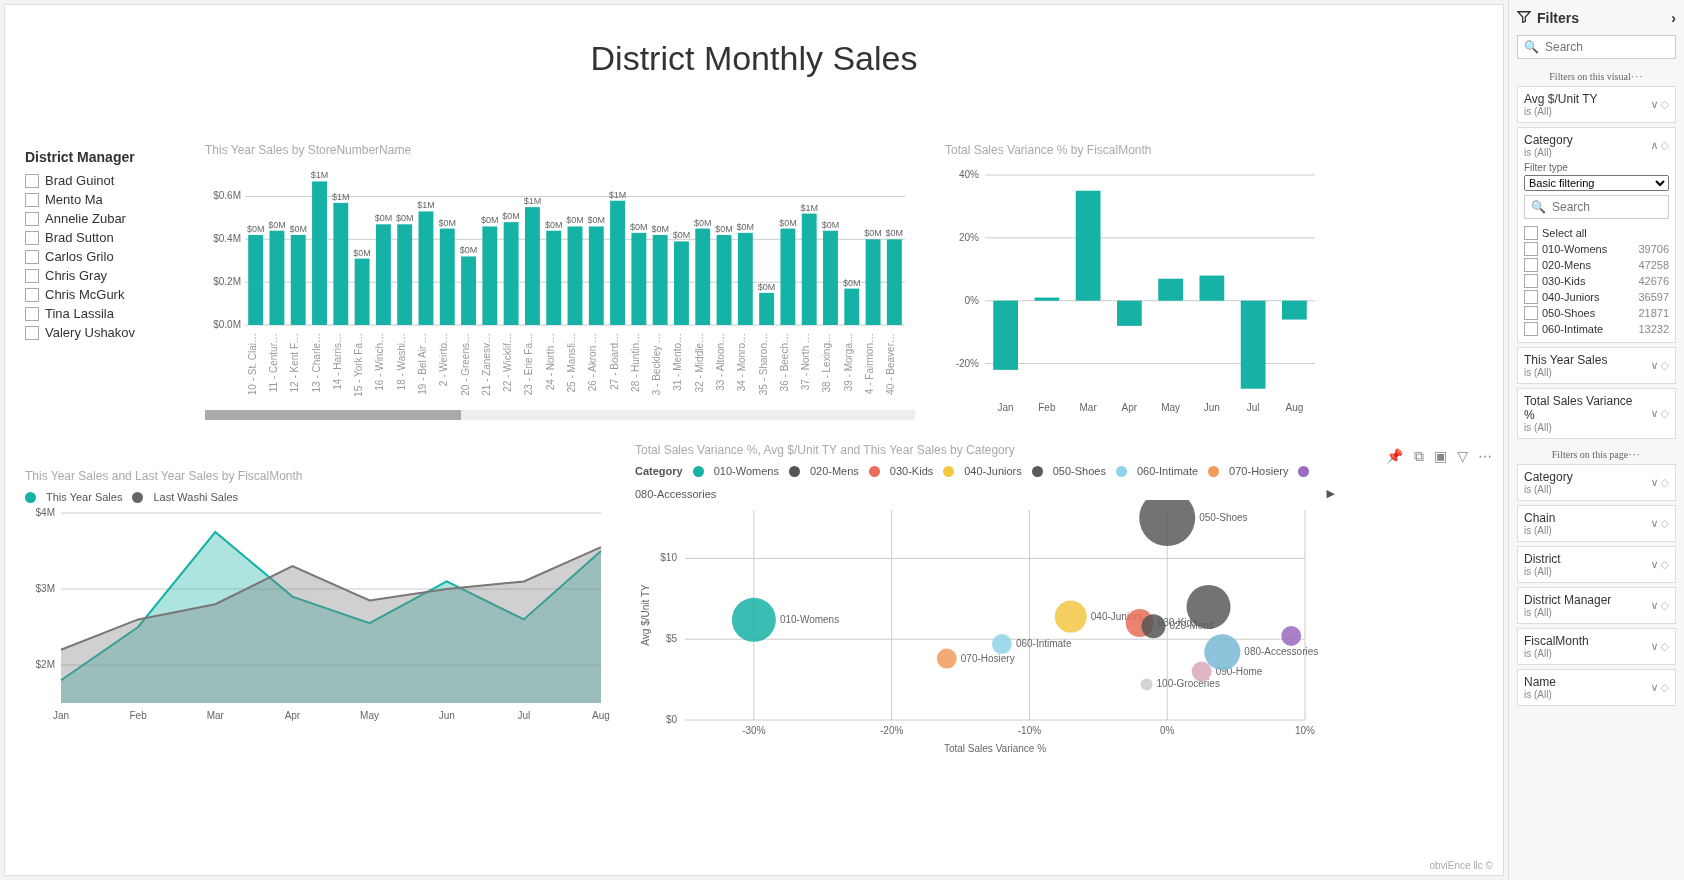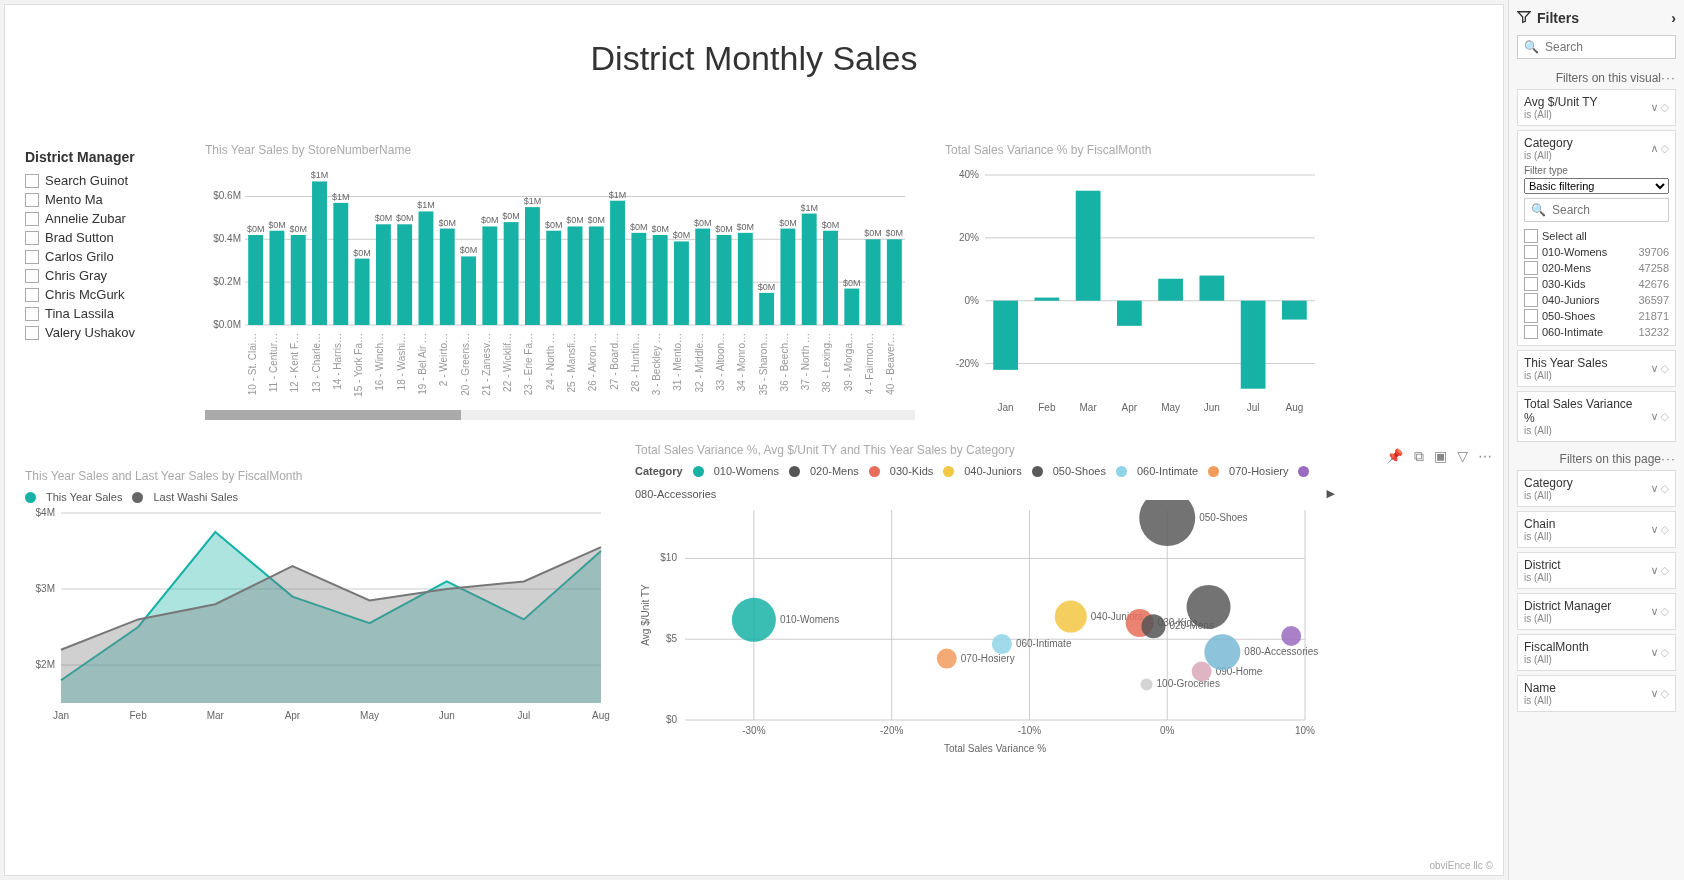--- a/index.html
+++ b/index.html
@@ -29,21 +29,21 @@
 .scroll-thumb { height: 10px; background: #aaa; position: absolute; left: 0; width: 36%; }
 .action-bar { position: absolute; right: 10px; top: 335px; display: flex; gap: 10px; color: #888; font-size: 14px; }
 .action-bar span { cursor: pointer; }
 .attrib { position: absolute; right: 10px; bottom: 4px; font-size: 10px; color: #aaa; }
 
 .filters { width: 176px; background: #f7f7f7; border-left: 1px solid #ddd; padding: 6px 8px 8px; overflow: hidden; font-size: 12px; }
 .filters-head { display: flex; align-items: flex-start; gap: 6px; font-size: 14px; font-weight: 600; padding: 4px 0 8px; }
 .filters-head .sp { flex: 1; }
 .search-box { border: 1px solid #ccc; background: #fff; padding: 4px 6px; display: flex; align-items: center; gap: 6px; margin-bottom: 6px; }
 .search-box input { border: none; outline: none; width: 100%; font-size: 12px; }
-.section-title { font-size: 12px; color: #666; padding: 6px 0 4px; display: flex; justify-content: flex-end; align-items: center; }
+.section-title { font-size: 10px; color: #666; padding: 6px 0 4px; display: flex; justify-content: center; align-items: center; font-family: Liberation Serif, serif; }
 .fcard { border: 1px solid #ddd; background: #fff; margin-bottom: 4px; padding: 5px 6px; }
 .fcard-top { display: flex; align-items: center; }
 .fcard-name { flex: 1; font-size: 12px; }
 .fcard-sub { font-size: 10px; color: #888; }
 .caret { font-size: 11px; color: #888; margin-left: 4px; cursor: pointer; }
 .lock { font-size: 11px; color: #bbb; margin-left: 2px; }
 .ftype { font-size: 10px; color: #666; margin-top: 4px; }
 .ftype select { width: 100%; font-size: 11px; margin-top: 2px; }
 .cat-row { display: flex; align-items: center; gap: 4px; font-size: 11px; padding: 1px 0; }
 .cat-row .cn { flex: 1; white-space: nowrap; overflow: hidden; text-overflow: ellipsis; }
@@ -57,21 +57,21 @@
   <div class="canvas">
     <div class="page-title">District Monthly Sales</div>
 
     <div class="visuals">
 
       <div class="slicer">
         <div class="slicer-title">District Manager</div>
         <div id="slicer-list">
             <div class="slicer-item">
               <span class="slot"></span>
-              <span>Search Guinot</span>
+              <span>Brad Guinot</span>
             </div>
             <div class="slicer-item">
               <span class="slot"></span>
               <span>Mento Ma</span>
             </div>
             <div class="slicer-item">
               <span class="slot"></span>
               <span>Annelie Zubar</span>
             </div>
             <div class="slicer-item">

